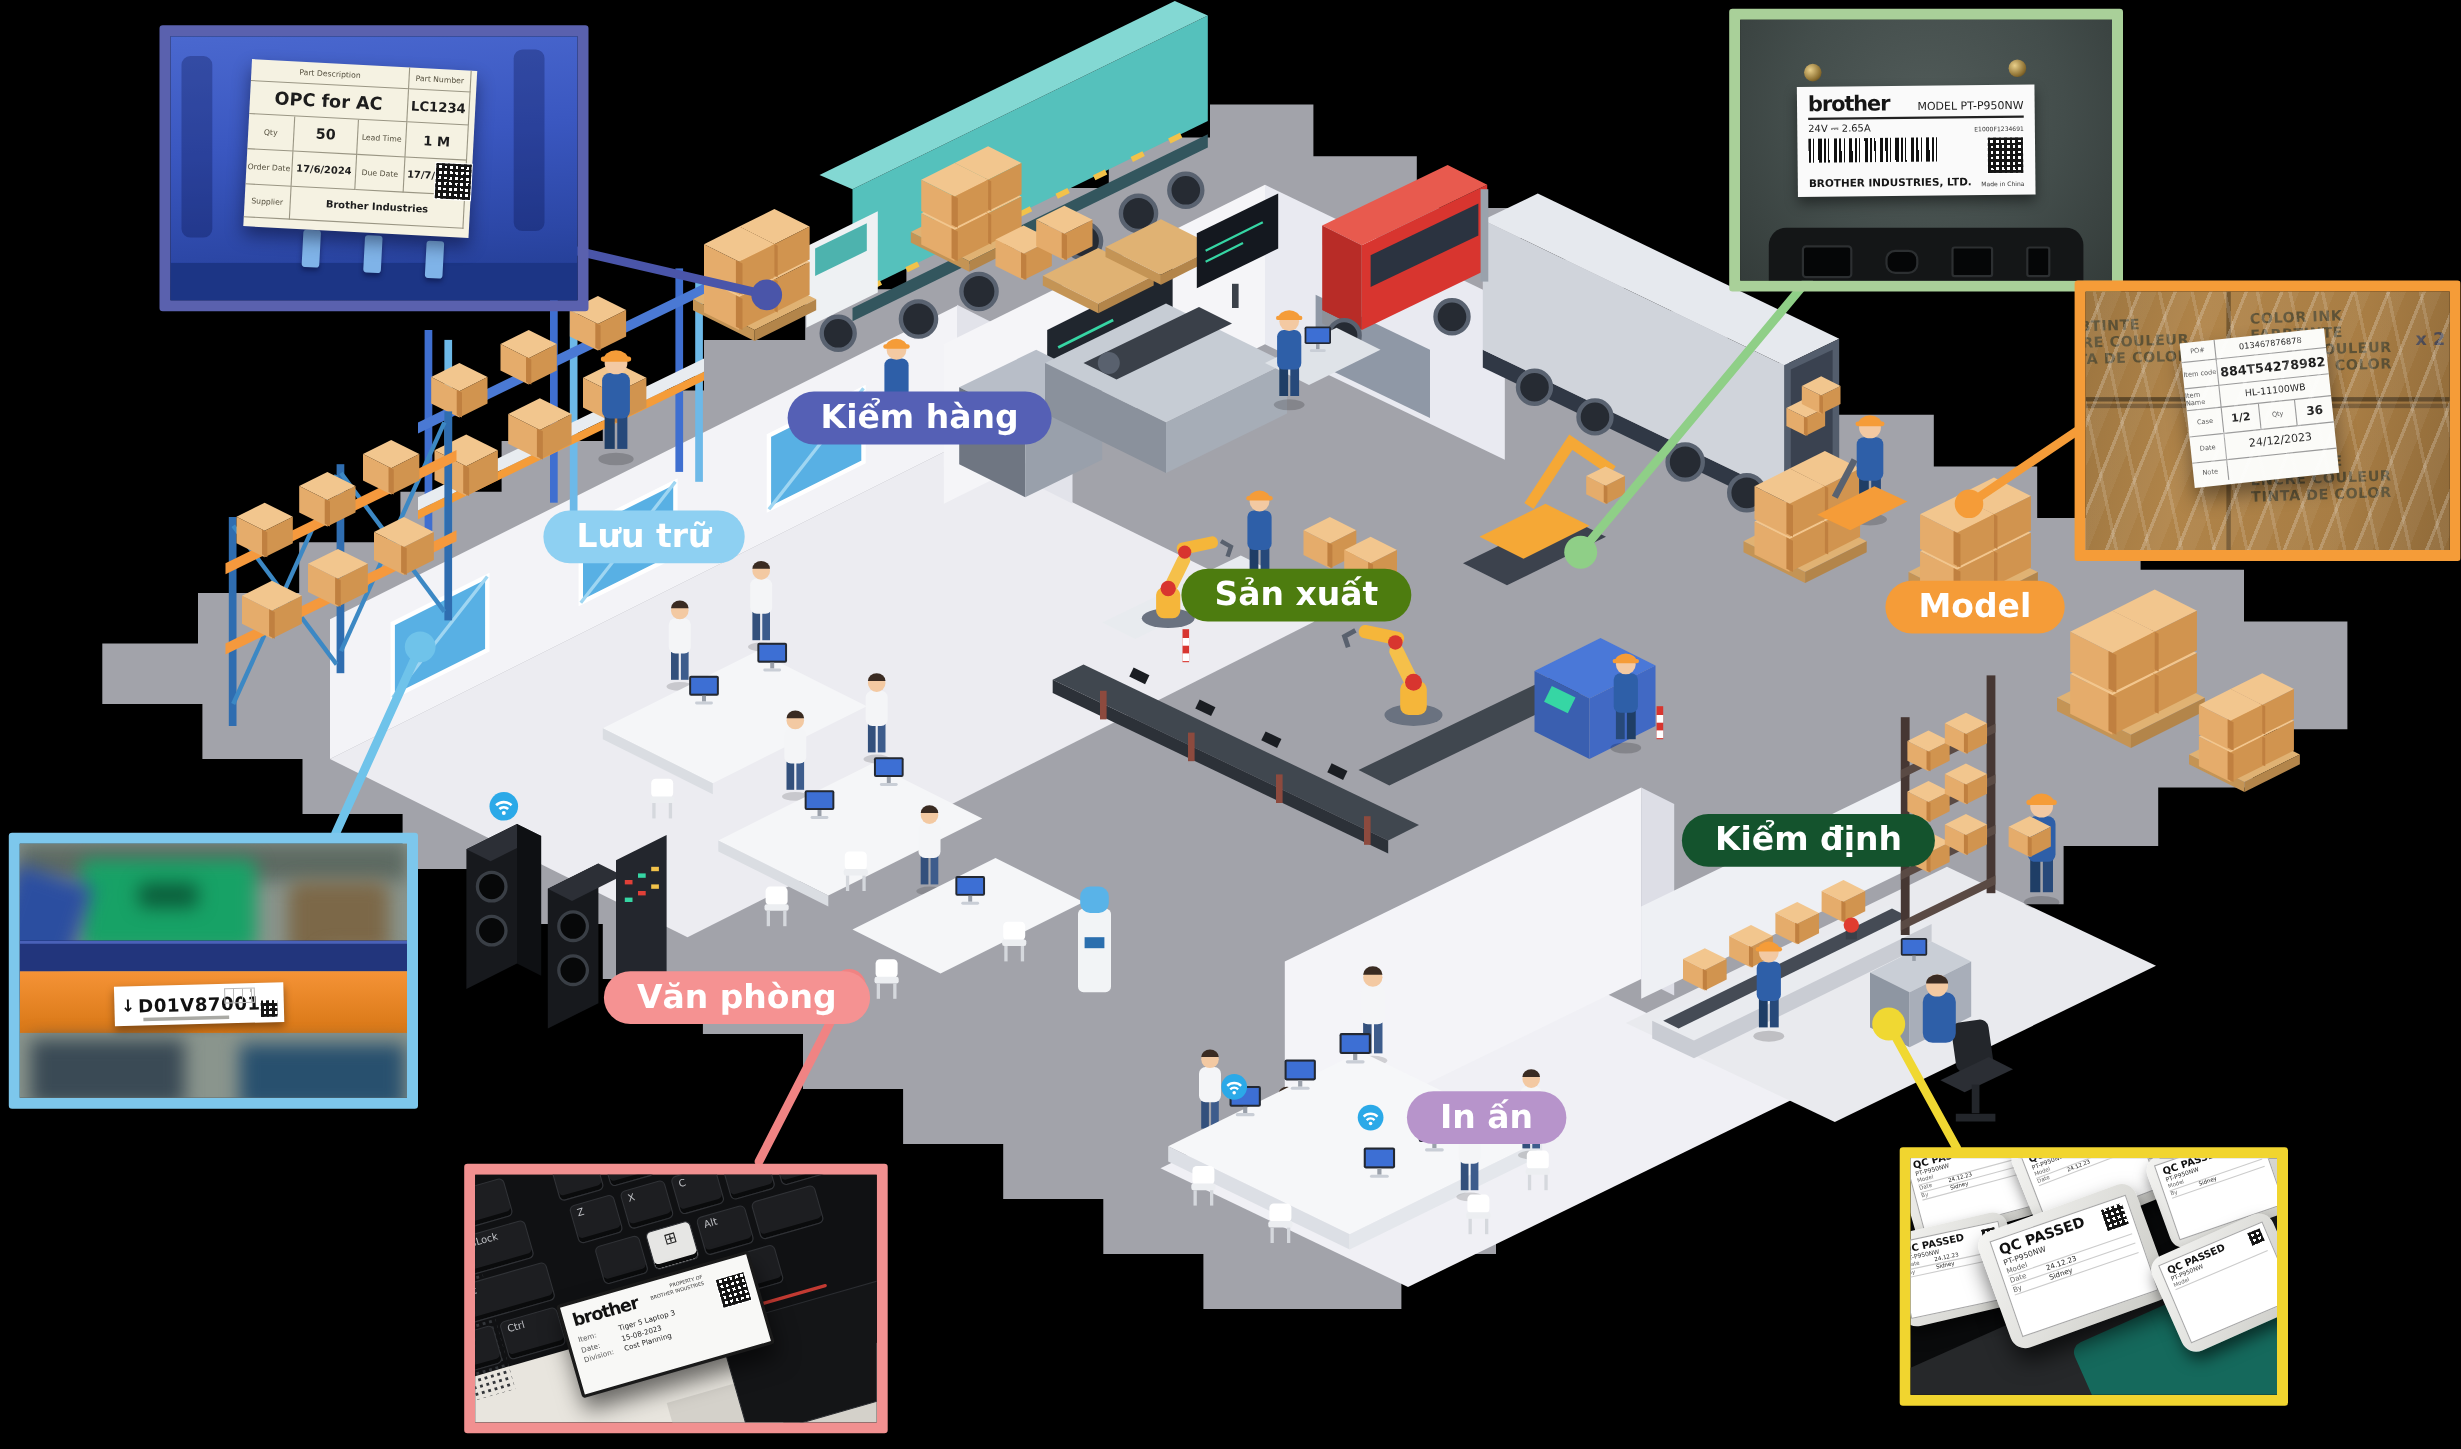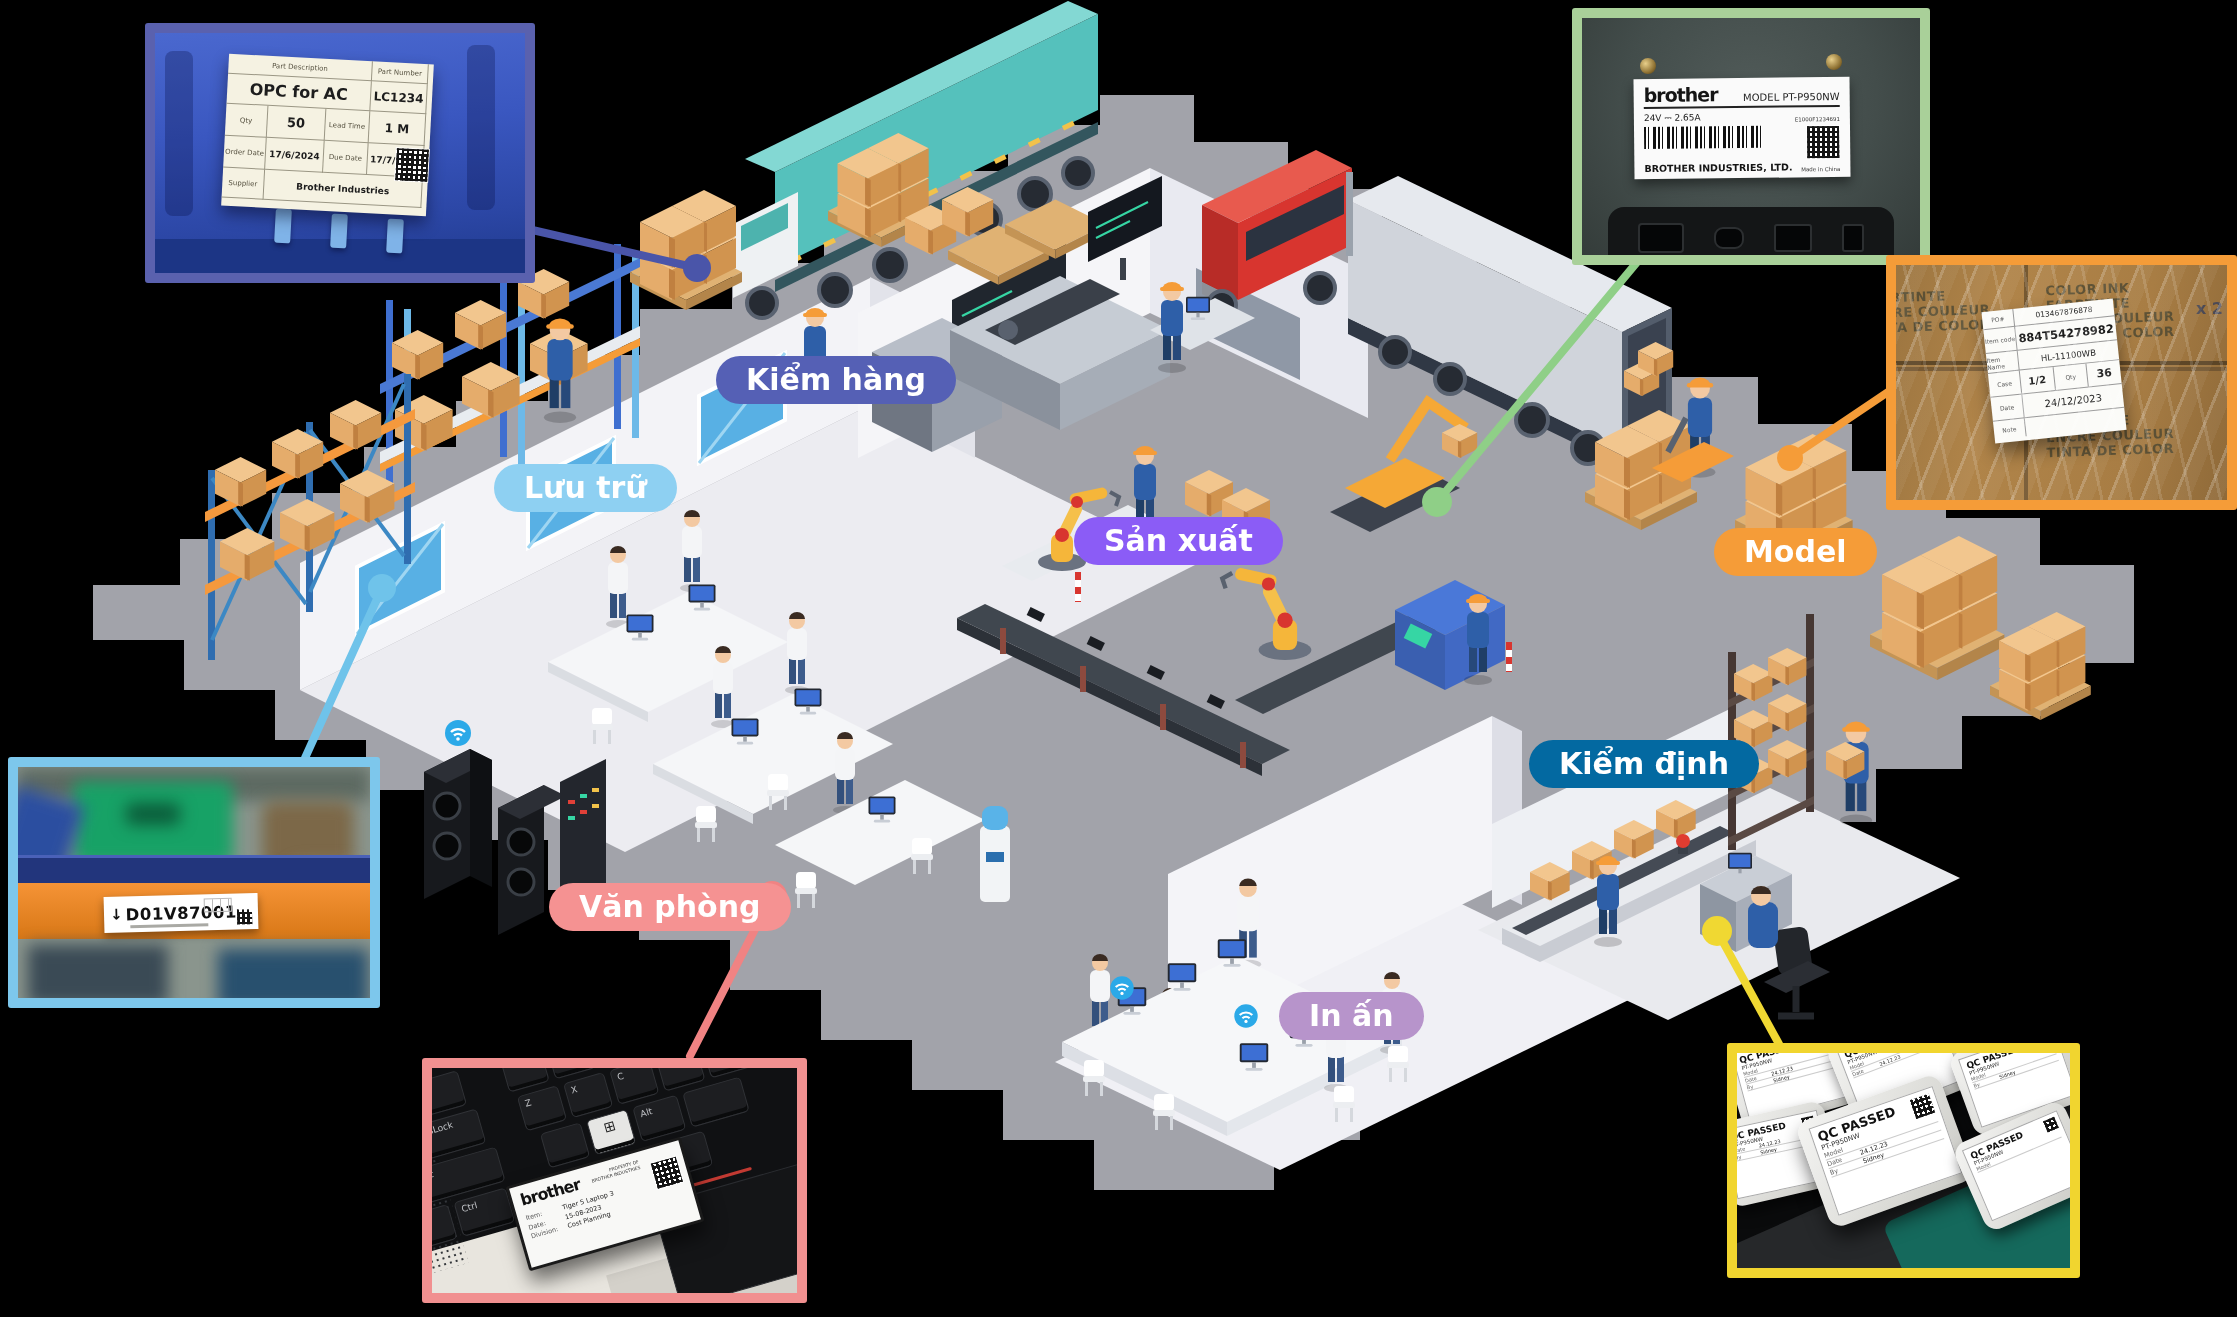--- a/index.html
+++ b/index.html
@@ -5,23 +5,23 @@
   html,body{margin:0;padding:0;background:#000;}
   #stage{position:relative;width:2237px;height:1317px;background:#000;overflow:hidden;
          font-family:"DejaVu Sans","Liberation Sans",sans-serif;}
   #scene{position:absolute;left:0;top:0;width:2237px;height:1317px;}
 
   
   .badge{position:absolute;border-radius:44px;color:#fff;font-weight:700;font-size:30px;
          line-height:48px;padding:0 30px;white-space:nowrap;}
   #badge-nhan-hang{left:716px;top:356px;background:#5560b5;}
   #badge-luu-tru  {left:494px;top:464px;background:#8ed0f2;}
-  #badge-san-xuat {left:1074px;top:517px;background:#8b5cf6;}
+  #badge-san-xuat {left:1074px;top:517px;background:#4d7c0f;}
   #badge-pallet   {left:1714px;top:528px;background:#f59c38;}
-  #badge-kiem-dinh{left:1529px;top:740px;background:#0369a1;}
+  #badge-kiem-dinh{left:1529px;top:740px;background:#14532d;}
   #badge-van-phong{left:549px;top:883px;background:#f59292;}
   #badge-in-an    {left:1279px;top:992px;background:#b794cb;}
 
   
   .callout{position:absolute;border-style:solid;border-width:10px;border-radius:3px;}
   .photo{position:relative;width:100%;height:100%;overflow:hidden;}
   #callout-bin    {left:145px;top:23px;width:370px;height:240px;border-color:#5a61ae;}
   #callout-printer{left:1572px;top:8px;width:338px;height:237px;border-color:#a9d099;}
   #callout-pallet {left:1886px;top:255px;width:331px;height:235px;border-color:#f59c38;}
   #callout-rack   {left:8px;top:757px;width:352px;height:231px;border-color:#7dc7ec;}

